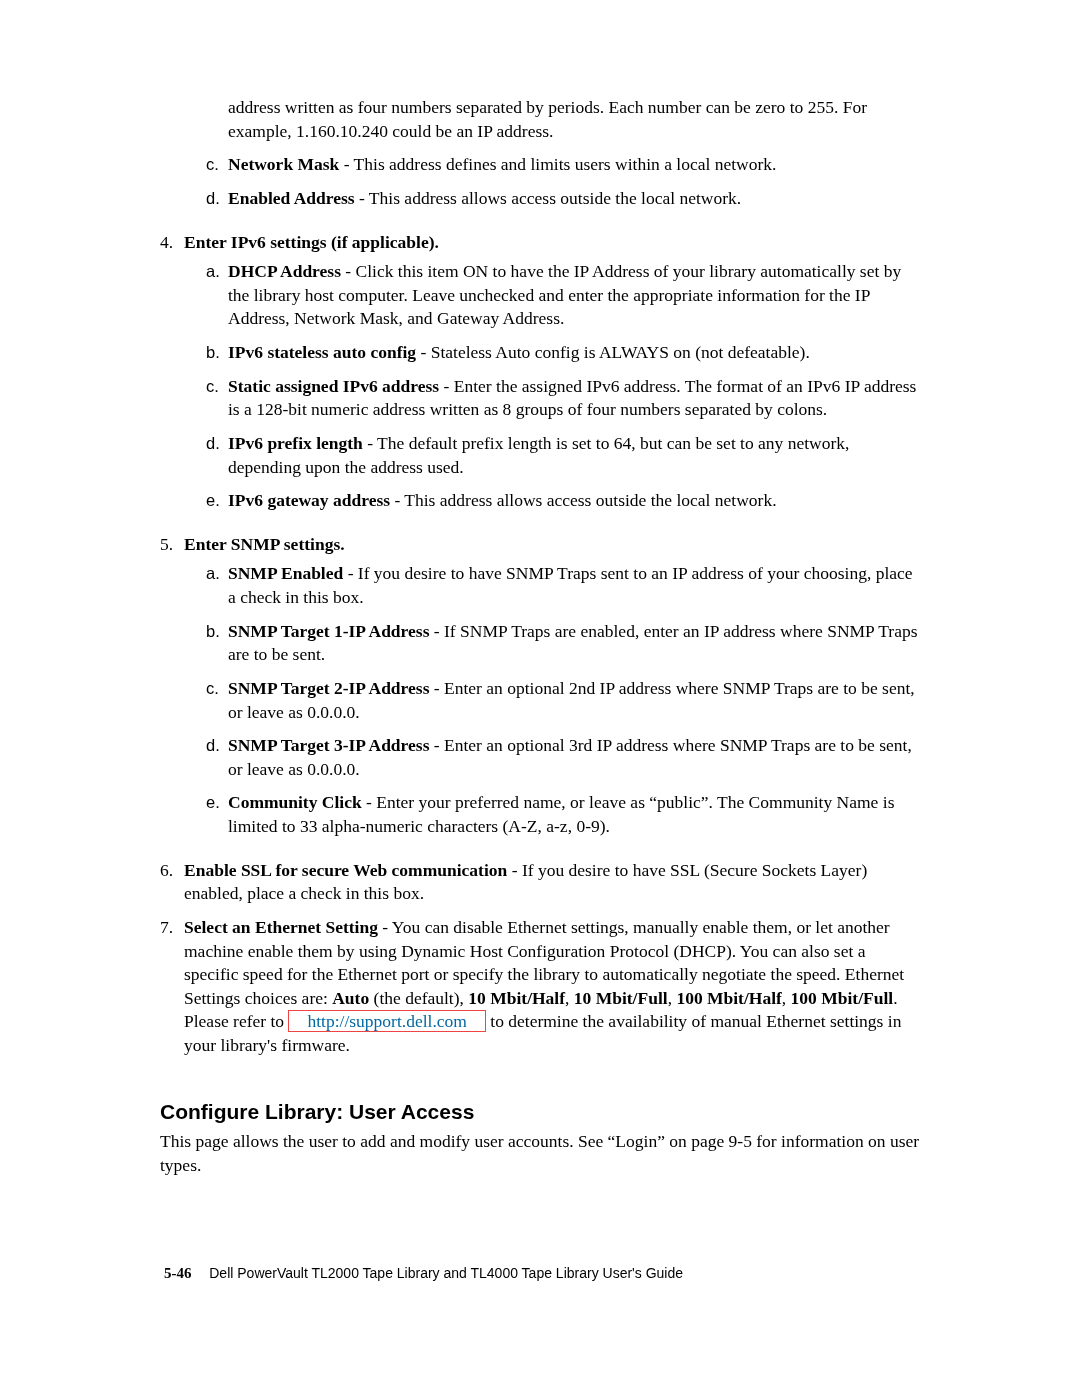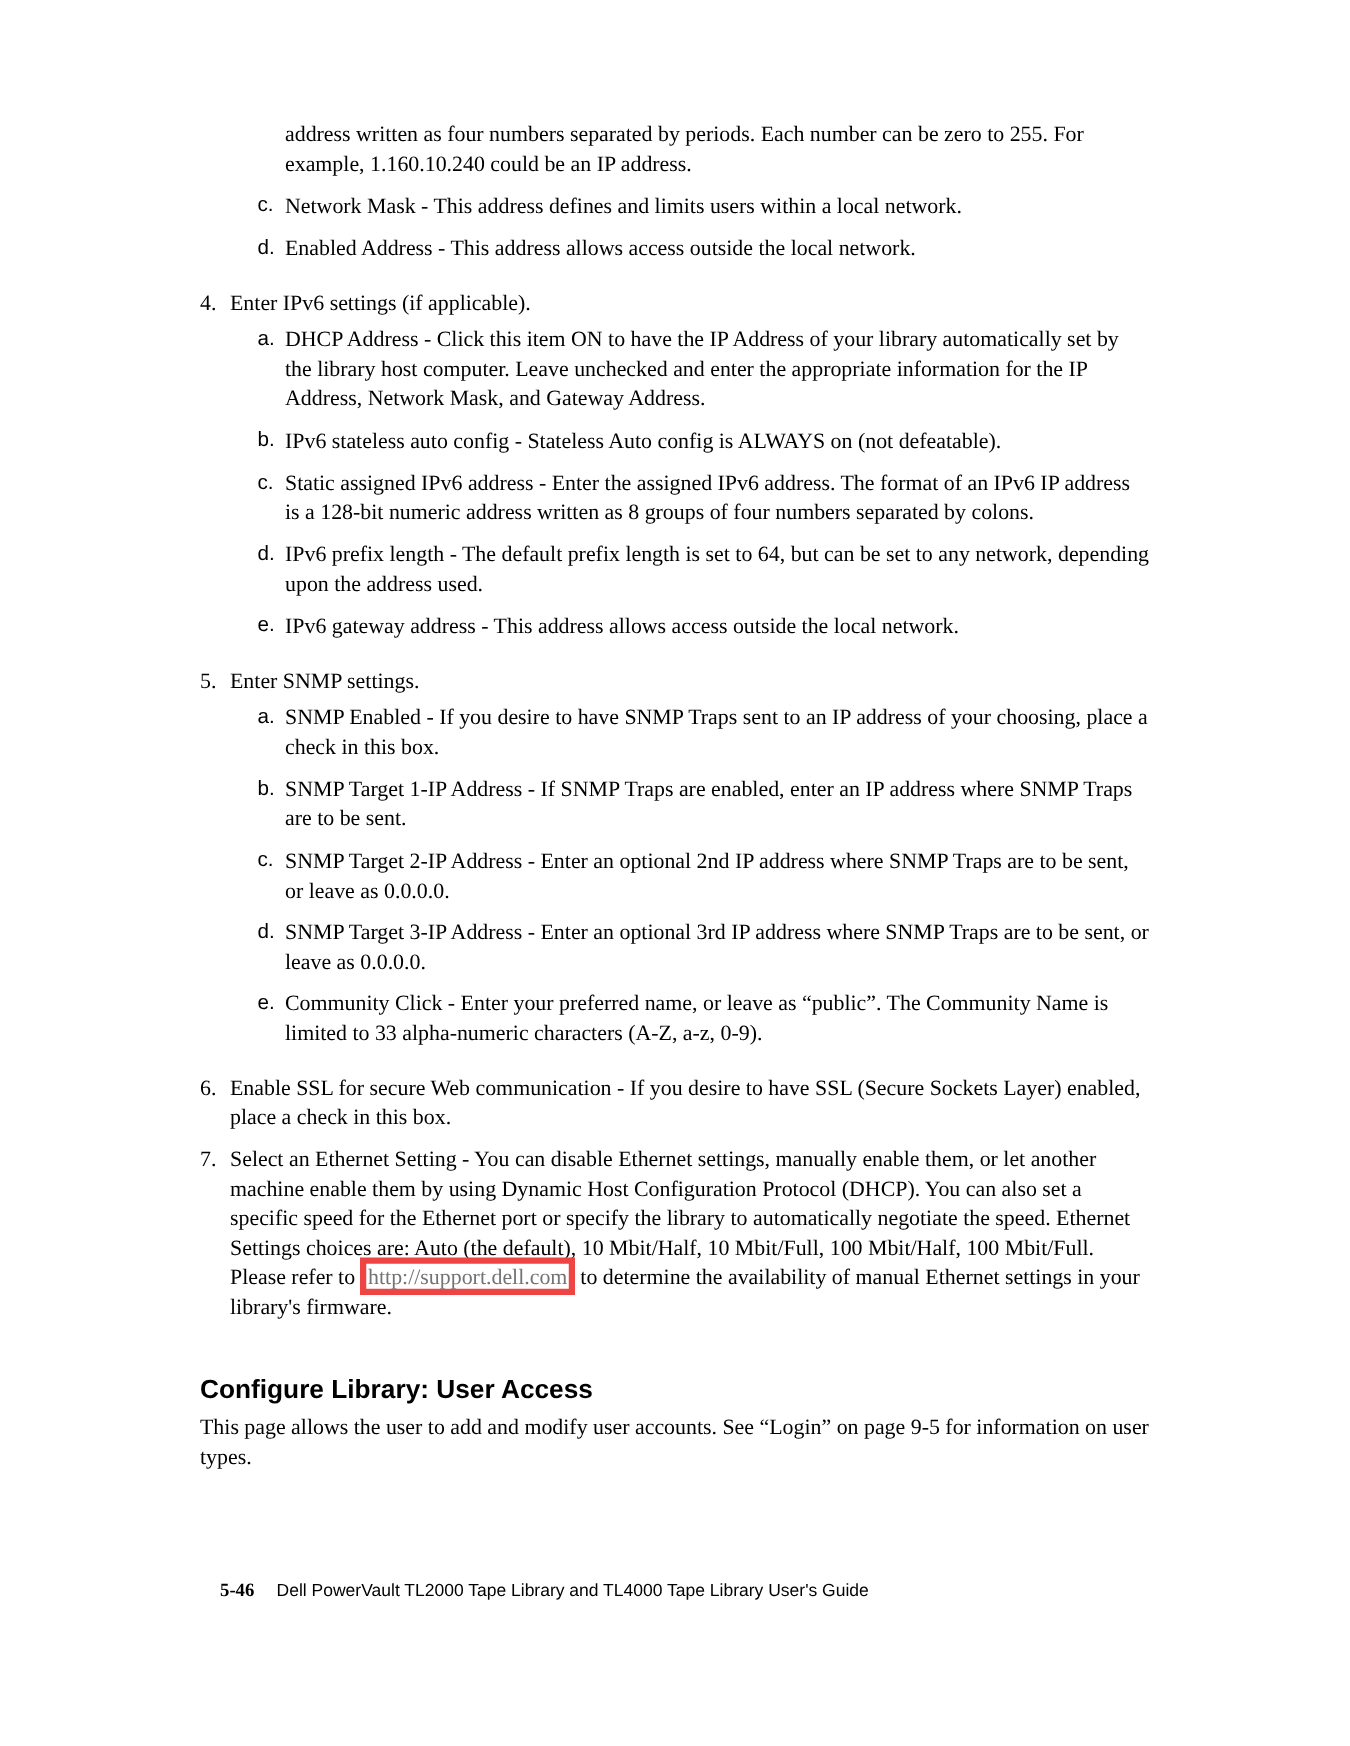--- a/index.html
+++ b/index.html
@@ -53,40 +53,40 @@
     display: flex;
   }
   .sub-marker {
     flex: 0 0 22px;
     font-family: Arial, Helvetica, sans-serif;
     font-size: 16.5px;
   }
   .sub-body {
     flex: 1 1 auto;
   }
-  .bold { font-weight: normal; }
+  .bold { font-weight: bold; }
   .section-heading {
     font-family: Arial, Helvetica, sans-serif;
     font-weight: bold;
     font-size: 21px;
     margin-top: 40px;
     margin-bottom: 4px;
   }
   .body-para {
     margin: 0 0 10px 0;
   }
   a.boxed-link {
-    color: #737373;
+    color: #0369a1;
     text-decoration: none;
-    border: 5px solid #ef4444;
-    padding: 0 1px;
+    border: 1px solid #ef4444;
+    padding: 0 18px;
   }
   .footer {
     position: absolute;
-    left: 176px;
+    left: 164px;
     bottom: 84px;
     font-size: 15px;
   }
   .footer .pgnum {
     font-weight: bold;
     margin-right: 14px;
   }
   .footer .guide {
     font-family: Arial, Helvetica, sans-serif;
     font-size: 14px;

